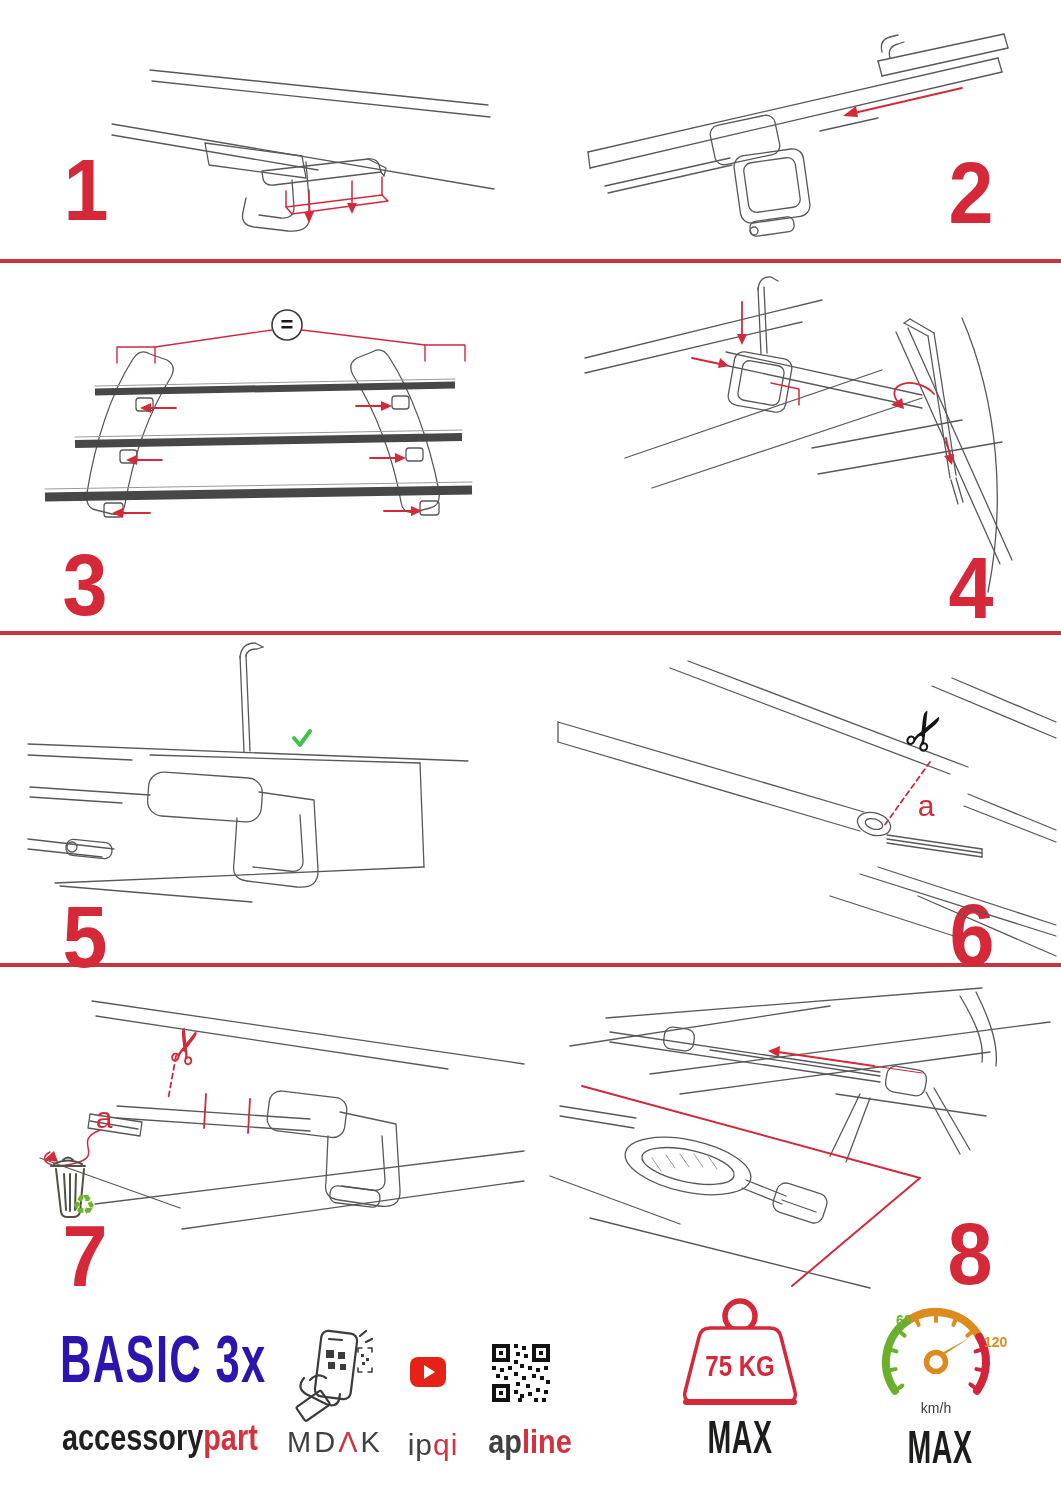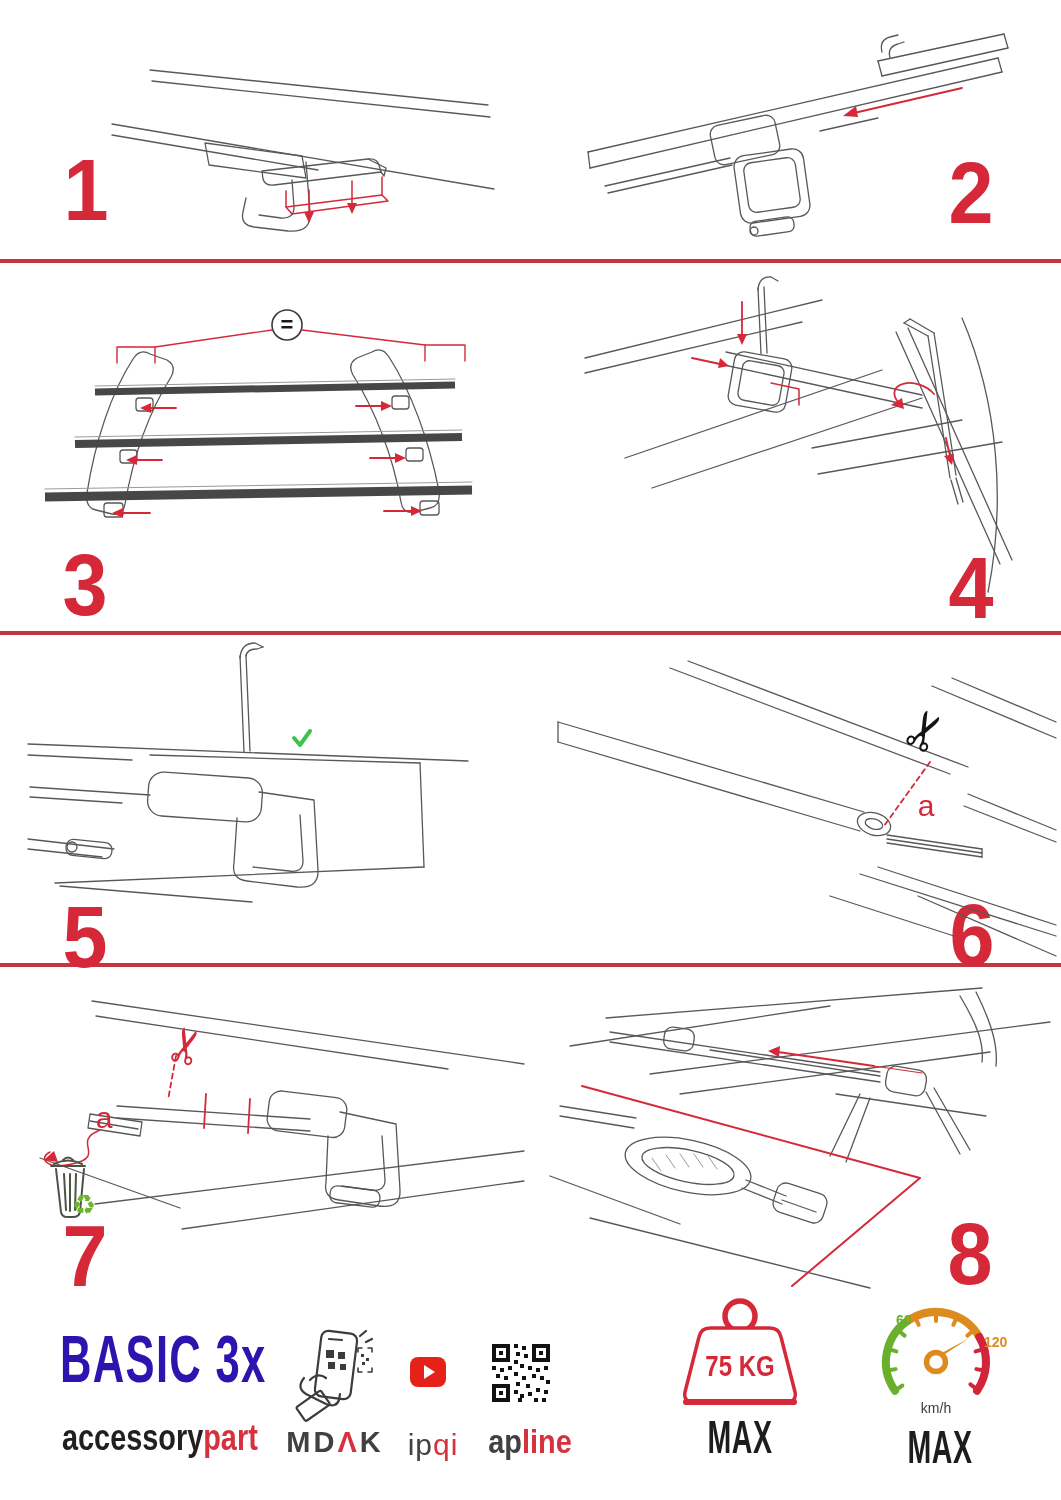--- a/index.html
+++ b/index.html
@@ -34,21 +34,21 @@
   .scis{font-family:"DejaVu Sans",sans-serif;}
   .scis6{font-size:52px;color:#141414;transform:translate(-50%,-50%) rotate(-62deg);}
   .scis7{font-size:48px;color:var(--red);transform:translate(-50%,-50%) rotate(-74deg);}
   .recy{font-family:"DejaVu Sans",sans-serif;font-size:27px;color:#6cb52d;}
   .brand-basic{position:absolute;left:60px;top:1326px;color:var(--blue);font-size:66px;font-weight:600;
                letter-spacing:2px;transform:scaleX(.66);transform-origin:left top;line-height:1;}
   .brand-sub{position:absolute;left:62px;top:1419px;font-size:37px;font-weight:600;letter-spacing:0;
              transform:scaleX(.78);transform-origin:left top;line-height:1;color:#231f20;}
   .brand-sub .red{color:#d6323e;}
   .partner{position:absolute;transform:translateX(-50%);line-height:1;color:var(--dark);}
-  .mdak{left:335px;top:1428px;font-size:29px;font-weight:700;letter-spacing:3px;}
+  .mdak{left:335px;top:1428px;font-size:29px;font-weight:400;letter-spacing:3px;}
   .ipqi{left:433px;top:1430px;font-size:30px;font-weight:500;letter-spacing:1px;}
   .apline{left:530px;top:1424px;font-size:34px;font-weight:600;transform:translateX(-50%) scaleX(.85);}
   .partner .red{color:#d6323e;}
   .maxlabel{position:absolute;transform:translateX(-50%) scaleX(.62);font-size:46px;font-weight:600;
             color:#1d1d1b;letter-spacing:1px;line-height:1;}
 </style>
 </head>
 <body>
 
 <div class="page">

